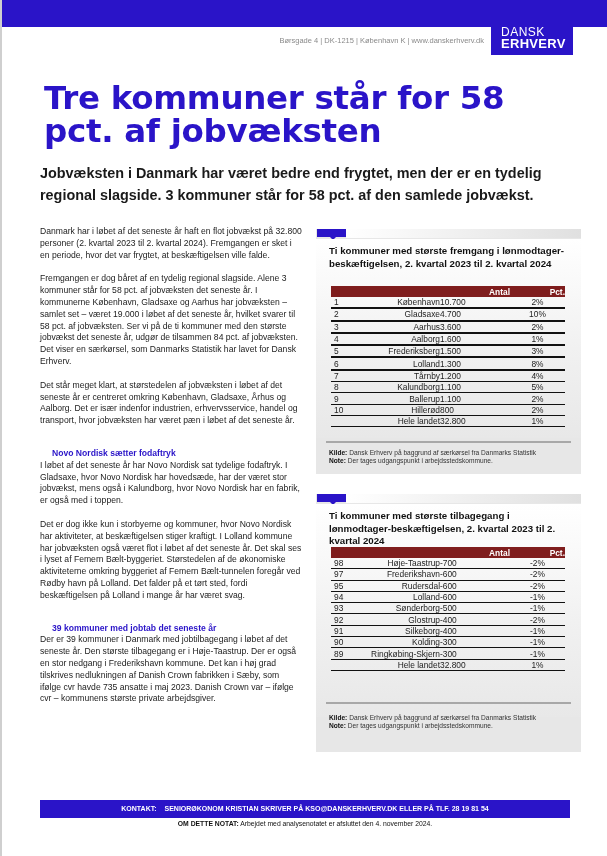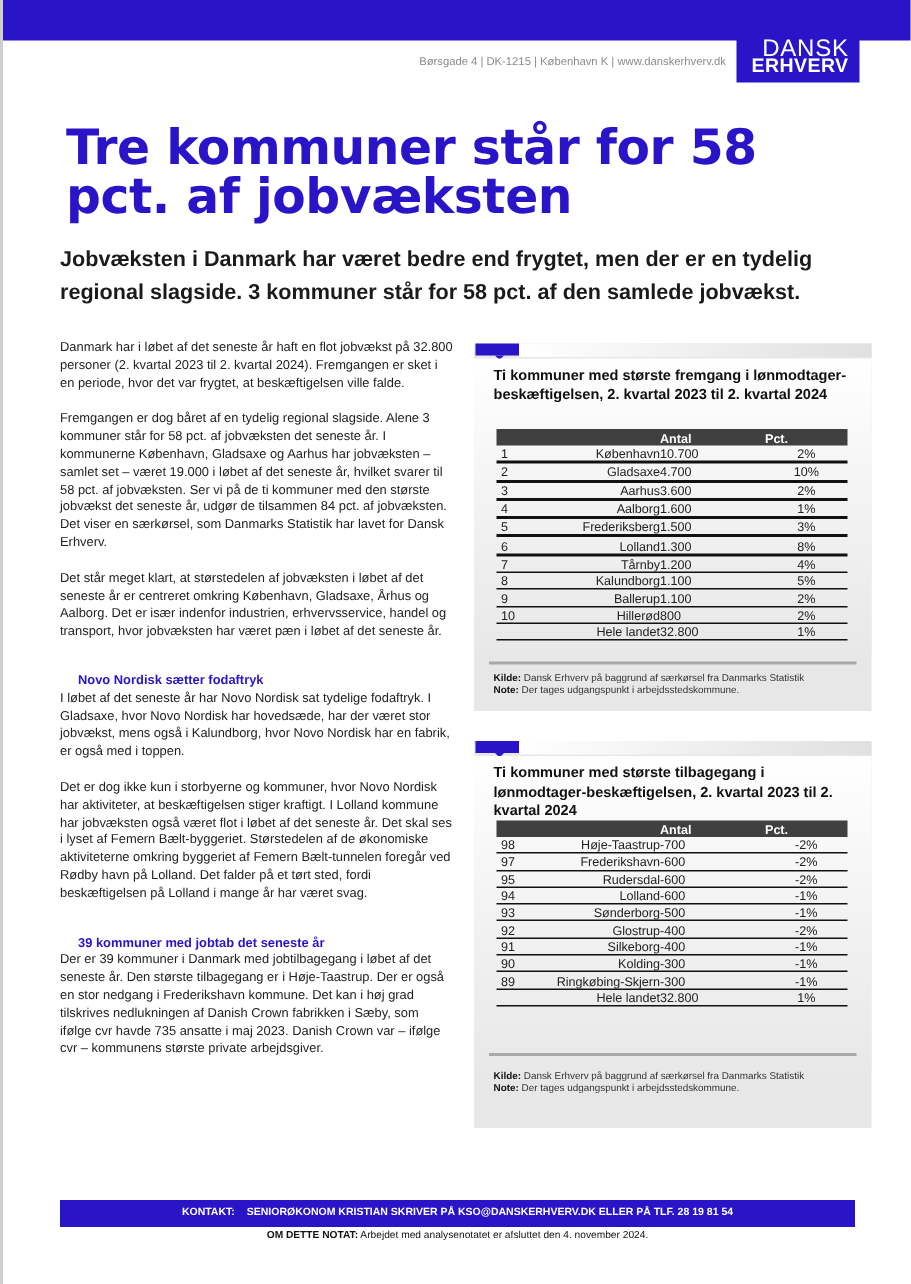--- a/index.html
+++ b/index.html
@@ -4,37 +4,37 @@
 <style>
   html, body { margin: 0; padding: 0; }
   body {
     width: 607px; height: 856px; background: #ffffff; position: relative; overflow: hidden;
     font-family: "Liberation Sans", sans-serif; color: #111;
     border-left: 2px solid #cfcfcf; box-sizing: border-box;
   }
   .topbar { position: absolute; left: 0; top: 0; width: 607px; height: 27px; background: #2a14c8; }
   .address { position: absolute; right: 123px; top: 36px; font-size: 7.5px; color: #8a8a8a; white-space: nowrap; font-family: "Liberation Sans Narrow", "Liberation Sans", sans-serif; }
   .logo { position: absolute; left: 489px; top: 25px; width: 82px; height: 30px; background: #2a14c8; color: #fff; padding: 2px 0 0 10px; box-sizing: border-box; line-height: 11px; }
-  .logo .l1 { font-size: 16px; letter-spacing: 0.5px; text-align: center; }
+  .logo .l1 { font-size: 12px; letter-spacing: 0.5px; }
   .logo .l2 { font-size: 13px; font-weight: bold; letter-spacing: 0.3px; }
   h1 { position: absolute; left: 38px; top: 78px; margin: 4px; font-size: 32.5px; line-height: 33px; color: #2a14c8; font-weight: 900; font-family: "DejaVu Sans", sans-serif; letter-spacing: -0.3px; width: 540px; }
   .lead { position: absolute; left: 38px; top: 163px; width: 545px; font-size: 14.4px; line-height: 21.5px; font-weight: bold; color: #1a1a1a; font-family: "Liberation Sans", sans-serif; }
   .body-col { position: absolute; left: 38px; top: 226px; width: 262px; font-size: 8.6px; line-height: 11.8px; color: #222; }
   .body-col p { margin: 0 0 12px 0; }
   .body-col h3 { margin: 21px 0 0 12px; font-size: 8.6px; line-height: 11.8px; color: #2a14c8; font-weight: bold; }
   .body-col h3 + p { margin-top: 0; }
 
   .box { position: absolute; left: 314px; width: 265px; background: #e7e7e7; }
   .box .tag { position: absolute; left: 1px; top: 0; width: 29px; height: 8px; background: #2a14c8; }
   .box .tag:after { content: ""; position: absolute; left: 13px; top: 8px; border-left: 3px solid transparent; border-right: 3px solid transparent; border-top: 3px solid #2a14c8; }
   .box .gradbar { position: absolute; left: 30px; right: 0; top: 0; height: 9px; background: linear-gradient(to right, #ffffff, #e0e0e0); }
   .box .inner { position: absolute; left: 0; right: 0; top: 10px; background: linear-gradient(to bottom, #ffffff 0%, #f1f1f1 55%, #e8e8e8 100%); }
   .box .title { position: absolute; left: 13px; top: 15px; width: 245px; font-size: 9.7px; line-height: 12.5px; font-weight: bold; color: #111; }
   .box table { position: absolute; left: 15px; width: 234px; border-collapse: collapse; font-size: 8.4px; font-family: "Liberation Sans Narrow", "Liberation Sans", sans-serif; }
-  .box th { background: #404040; color: #fff; font-weight: bold; height: 11px; padding: 0; text-align: left; font-size: 8.4px; }
+  .box th { background: #7f1d1d; color: #fff; font-weight: bold; height: 11px; padding: 0; text-align: right; font-size: 8.4px; }
   .box td { height: 10.3px; padding: 0; border-bottom: 1px solid #111; line-height: 10px; color: #222; }
   .box tr.thick td { border-bottom: 2px solid #111; }
   .box td.rank { width: 20px; padding-left: 3px; }
   .box td.name { width: 86px; text-align: right; }
   .box td.num { width: 70px; text-align: left; }
   .box td.pct { text-align: center; }
   .box tr.total td { font-weight: normal; border-bottom: 1.5px solid #111; }
   .box .rule { position: absolute; left: 10px; right: 10px; height: 2px; background: #a8a8a8; }
   .box .src { position: absolute; left: 13px; font-size: 6.6px; line-height: 8.2px; color: #333; }
   .box .src b { color: #111; }

